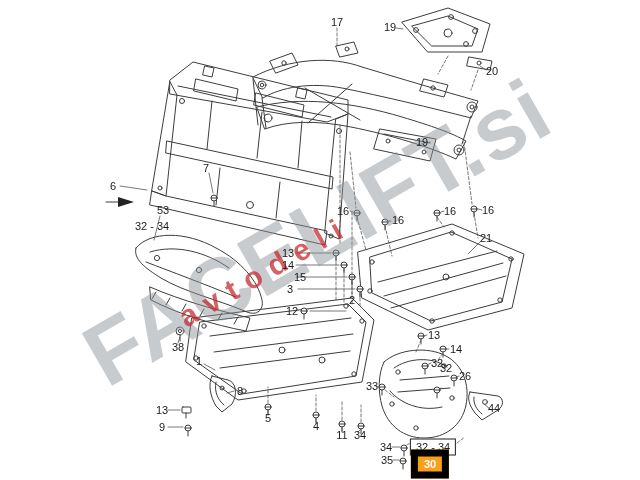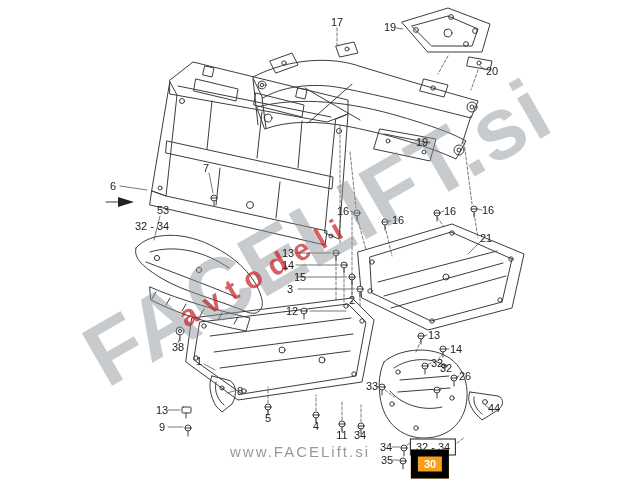--- a/index.html
+++ b/index.html
@@ -289,21 +289,20 @@
       <path d="M407,445 L418,438"></path>
       <path d="M430,455 L426,441"></path>
       <path d="M457,443 L465,437"></path>
       <path d="M421,340 L416,352"></path>
       <path d="M443,353 L438,360"></path>
     </g>
   </svg>
 
   <div class="wm wm-main">FACELIFT.si</div>
   <div class="wm wm-accent">avtodeli</div>
-  <div class="wm wm-url">www.FACELift.si</div>
 
   <div class="callout" style="left:337px;top:22px">17</div>
   <div class="callout" style="left:390px;top:27px">19</div>
   <div class="callout" style="left:492px;top:71px">20</div>
   <div class="callout" style="left:422px;top:142px">19</div>
   <div class="callout" style="left:113px;top:186px">6</div>
   <div class="callout" style="left:206px;top:168px">7</div>
   <div class="callout" style="left:163px;top:210px">53</div>
   <div class="callout" style="left:152px;top:226px">32 - 34</div>
   <div class="callout" style="left:343px;top:211px">16</div>

